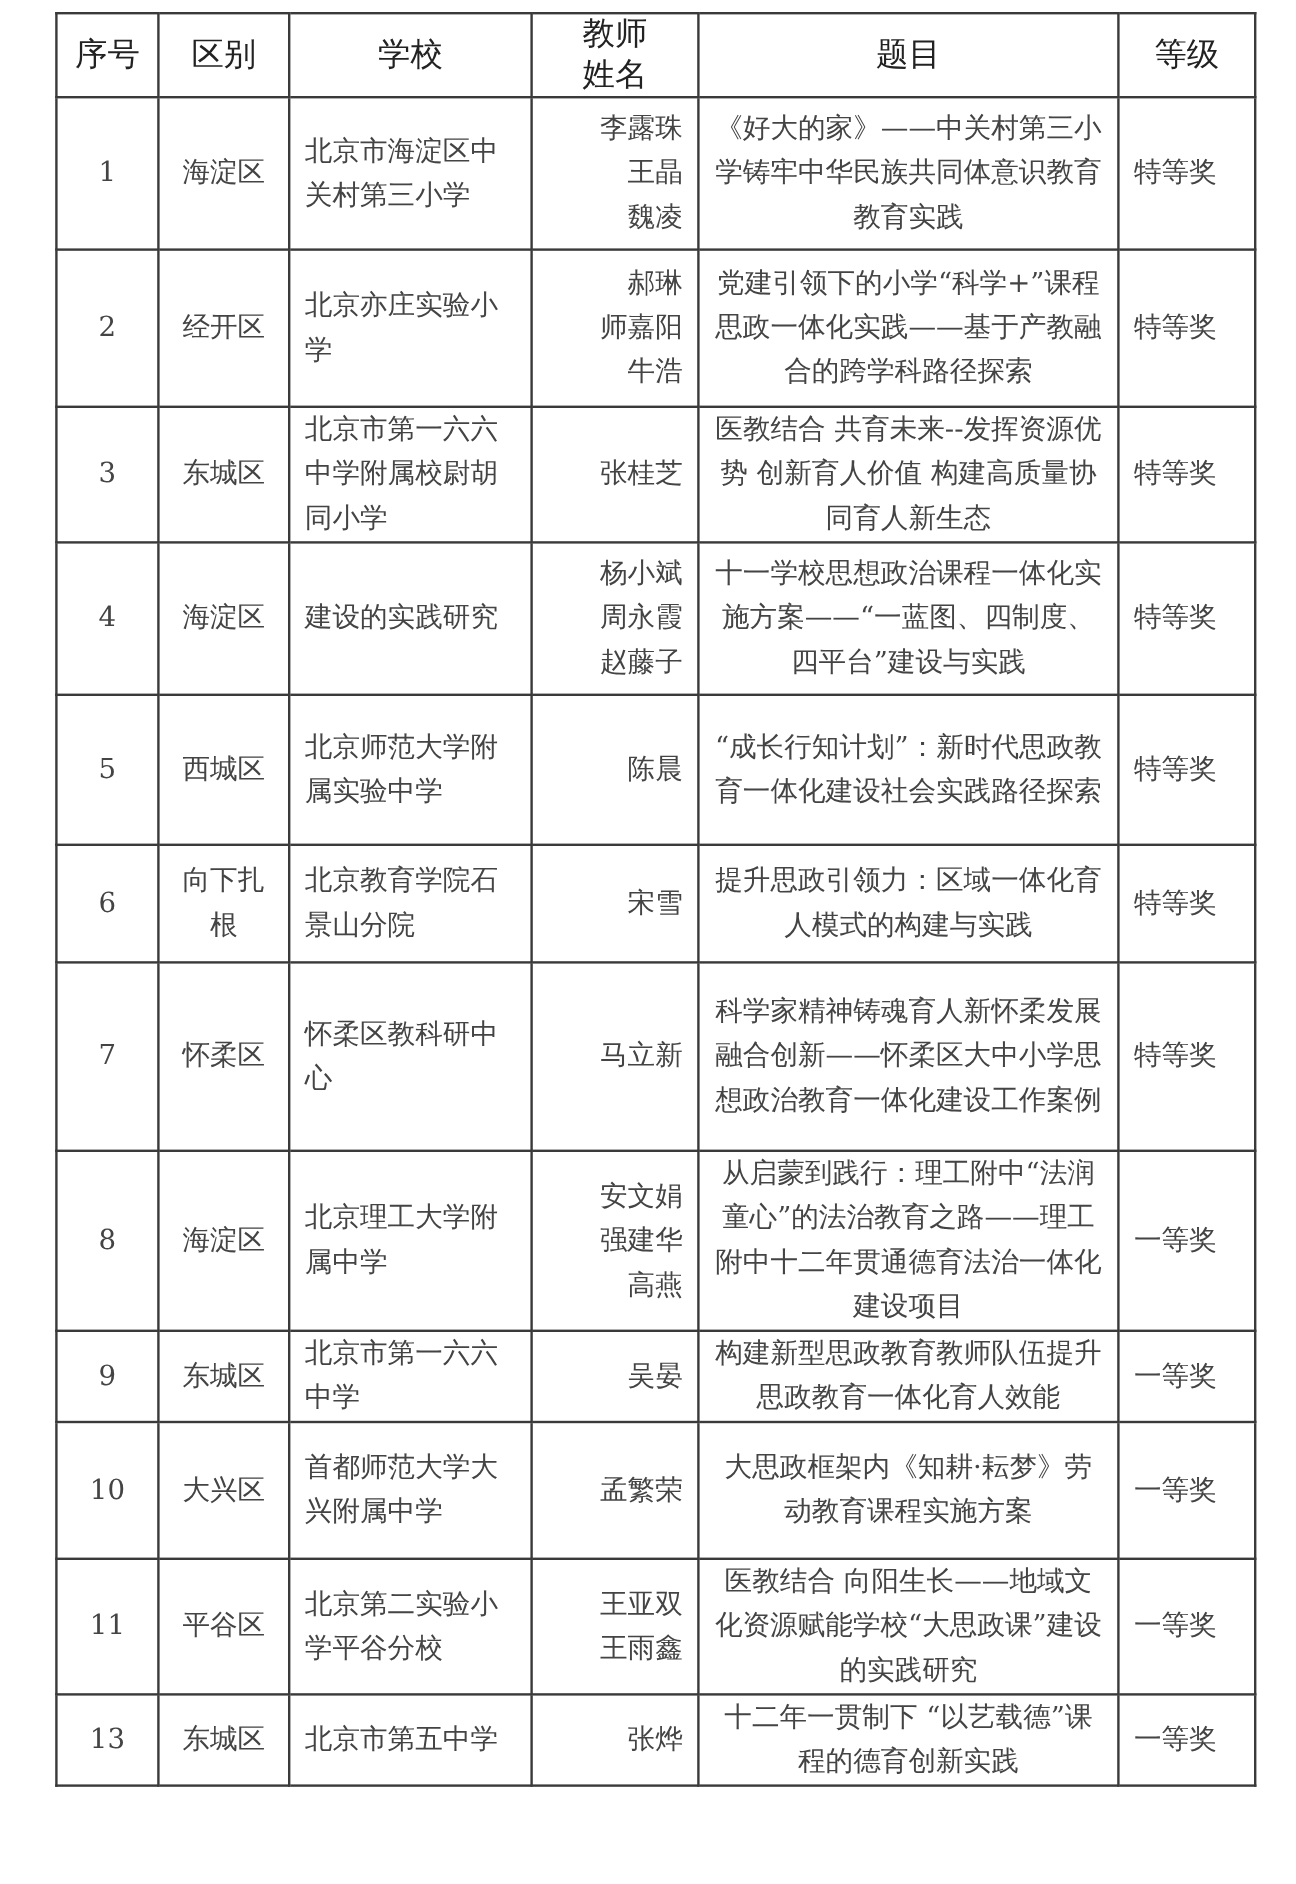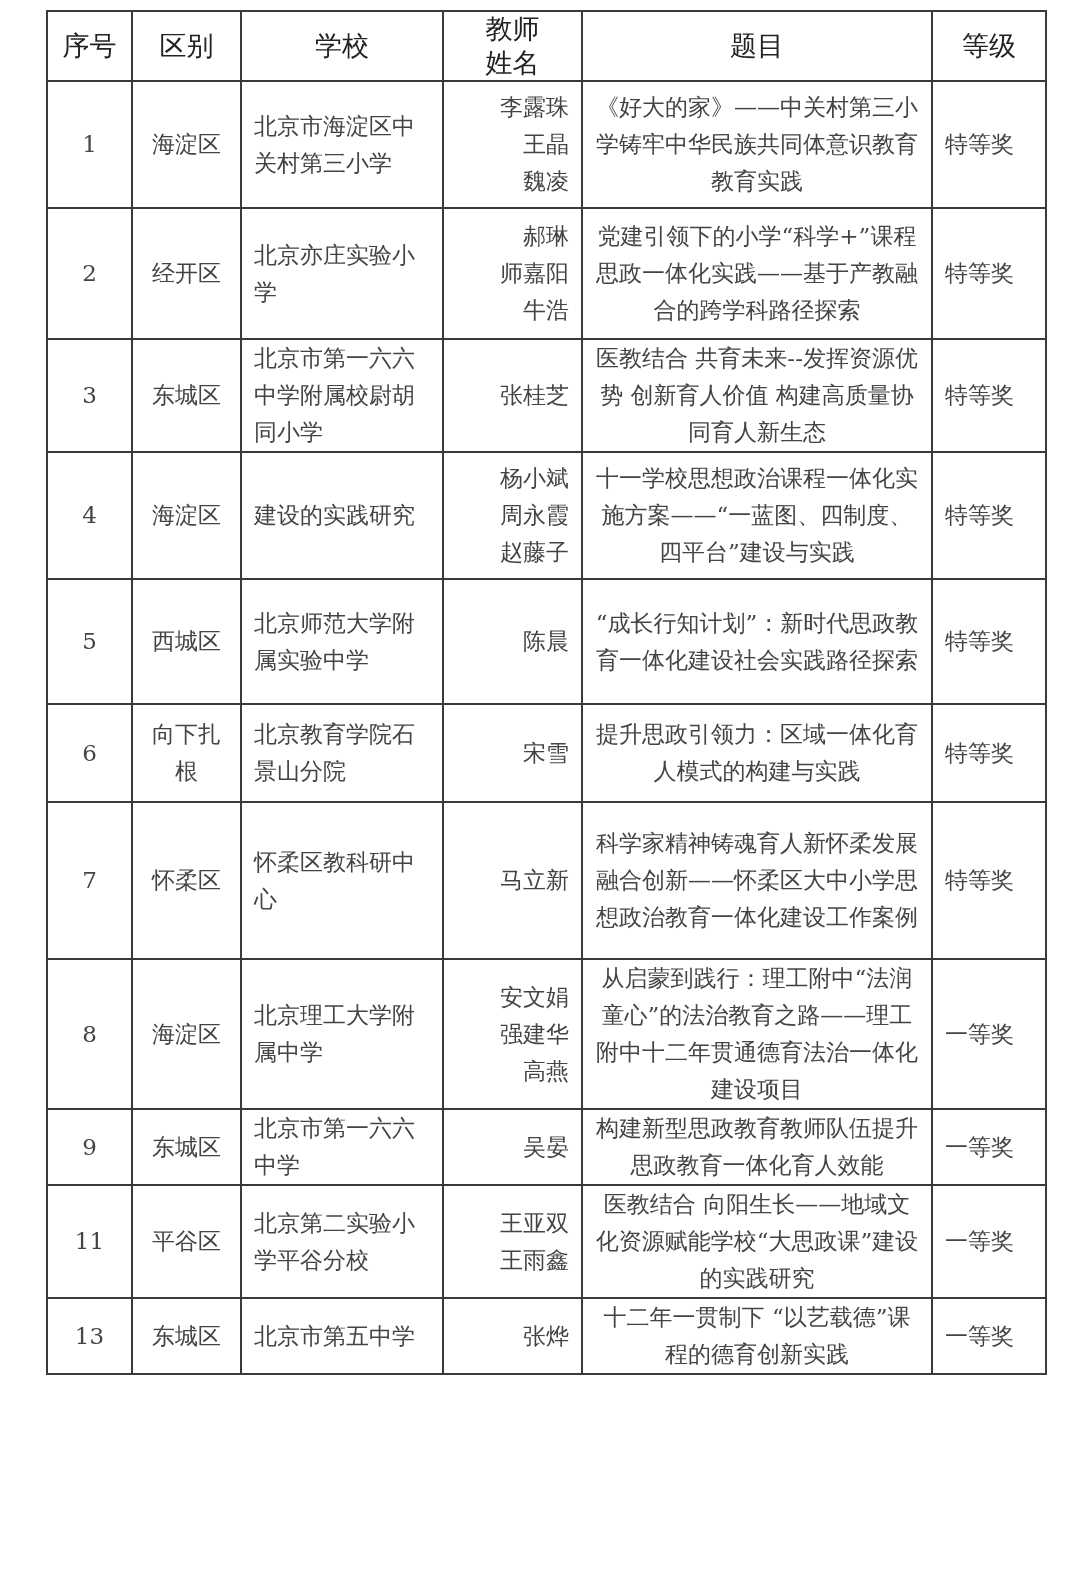--- a/index.html
+++ b/index.html
@@ -139,20 +139,30 @@
       <tr style="height: 76px;">
         <td class="c-idx">9</td>
         <td class="c-dist">东城区</td>
         <td class="c-school">北京市第一六六中学</td>
         <td class="c-teacher names">
           <span>吴晏</span>
         </td>
         <td class="c-title">构建新型思政教育教师队伍提升思政教育一体化育人效能</td>
         <td class="c-level">一等奖</td>
       </tr>
+      <tr style="height: 114px;">
+        <td class="c-idx">10</td>
+        <td class="c-dist">大兴区</td>
+        <td class="c-school">首都师范大学大兴附属中学</td>
+        <td class="c-teacher names">
+          <span>孟繁荣</span>
+        </td>
+        <td class="c-title">大思政框架内《知耕·耘梦》劳动教育课程实施方案</td>
+        <td class="c-level">一等奖</td>
+      </tr>
       <tr style="height: 92px;">
         <td class="c-idx">11</td>
         <td class="c-dist">平谷区</td>
         <td class="c-school">北京第二实验小学平谷分校</td>
         <td class="c-teacher names">
           <span>王亚双</span>
           <span>王雨鑫</span>
         </td>
         <td class="c-title">医教结合 向阳生长——地域文化资源赋能学校“大思政课”建设的实践研究</td>
         <td class="c-level">一等奖</td>

